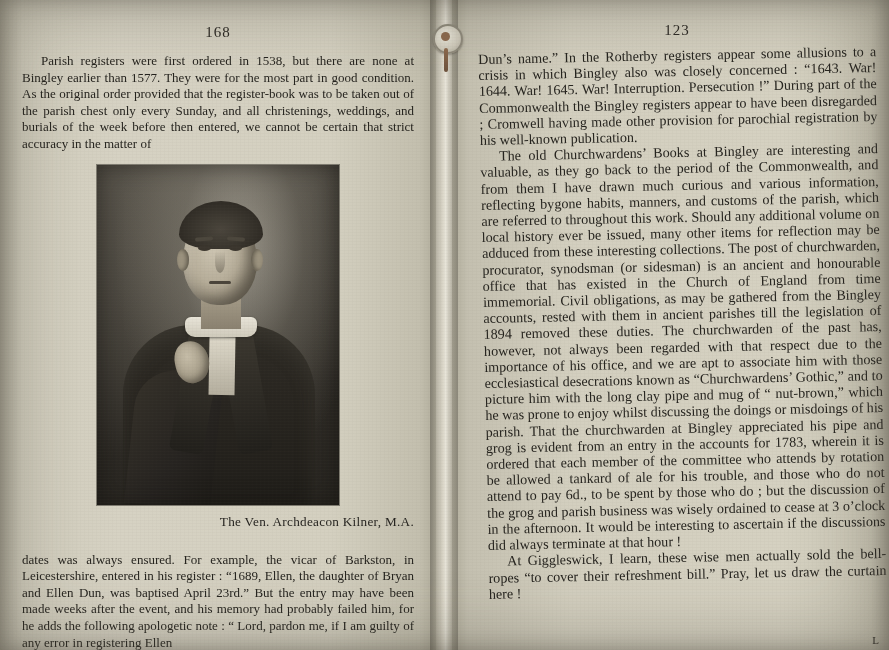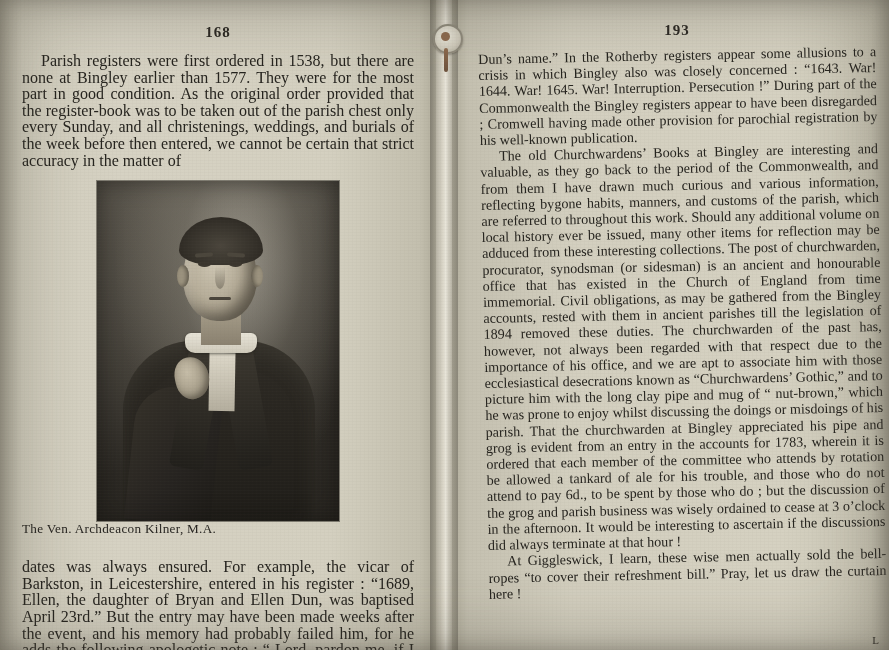--- a/index.html
+++ b/index.html
@@ -75,25 +75,24 @@
     left: 478px;
     top: 22px;
     width: 398px;
   }
   .folio {
     text-align: center;
     font-size: 15px;
     letter-spacing: 1px;
     margin-bottom: 12px;
     color: #2a2722;
-    font-weight: bold;
   }
   .folio-left { margin-left: 0px; }
   .body-text {
-    font-size: 16px;
+    font-size: 13px;
     line-height: 16.6px;
     text-align: justify;
     text-justify: inter-word;
     color: #25231e;
   }
   .body-text p { margin: 0 0 0 0; }
   .indent { text-indent: 19px; }
 
   
   .col-right .body-text {
@@ -221,21 +220,22 @@
     position: absolute; left: 112px; top: 116px; width: 22px; height: 3px;
     background: #4a443a; border-radius: 2px;
   }
   .plate-edge {
     position: absolute; inset: 0;
     box-shadow: inset 0 0 22px rgba(20,18,15,0.55);
     pointer-events: none;
   }
 
   .caption {
-    text-align: left;
+    margin-top: 9px;
+    text-align: right;
     font-size: 13.2px;
     letter-spacing: 0.3px;
     color: #262420;
   }
 
   .after-plate {
     margin-top: 22px;
   }
 
   
@@ -316,21 +316,21 @@
     </div>
   </div>
 
   <div class="gutter-mark">
     <div class="ring"></div>
     <div class="dot"></div>
     <div class="tail"></div>
   </div>
 
   <div class="col col-right">
-    <div class="folio">193</div>
+    <div class="folio">123</div>
     <div class="skew-wrap">
       <div class="body-text">
         <p>Dun’s name.” In the Rotherby registers appear some allusions to a crisis in which Bingley also was closely concerned : “1643. War! 1644. War! 1645. War! Interruption. Persecution !” During part of the Commonwealth the Bingley registers appear to have been disregarded ; Cromwell having made other provision for parochial registration by his well-known publication.</p>
         <p class="indent">The old Churchwardens’ Books at Bingley are interesting and valuable, as they go back to the period of the Commonwealth, and from them I have drawn much curious and various information, reflecting bygone habits, manners, and customs of the parish, which are referred to throughout this work. Should any additional volume on local history ever be issued, many other items for reflection may be adduced from these interesting collections. The post of churchwarden, procurator, synodsman (or sidesman) is an ancient and honourable office that has existed in the Church of England from time immemorial. Civil obligations, as may be gathered from the Bingley accounts, rested with them in ancient parishes till the legislation of 1894 removed these duties. The churchwarden of the past has, however, not always been regarded with that respect due to the importance of his office, and we are apt to associate him with those ecclesiastical desecrations known as “Churchwardens’ Gothic,” and to picture him with the long clay pipe and mug of “ nut-brown,” which he was prone to enjoy whilst discussing the doings or misdoings of his parish. That the churchwarden at Bingley appreciated his pipe and grog is evident from an entry in the accounts for 1783, wherein it is ordered that each member of the committee who attends by rotation be allowed a tankard of ale for his trouble, and those who do not attend to pay 6d., to be spent by those who do ; but the discussion of the grog and parish business was wisely ordained to cease at 3 o’clock in the afternoon. It would be interesting to ascertain if the discussions did always terminate at that hour !</p>
         <p class="indent">At Giggleswick, I learn, these wise men actually sold the bell-ropes “to cover their refreshment bill.” Pray, let us draw the curtain here !</p>
       </div>
     </div>
   </div>
 
   <div class="signature">L</div>

